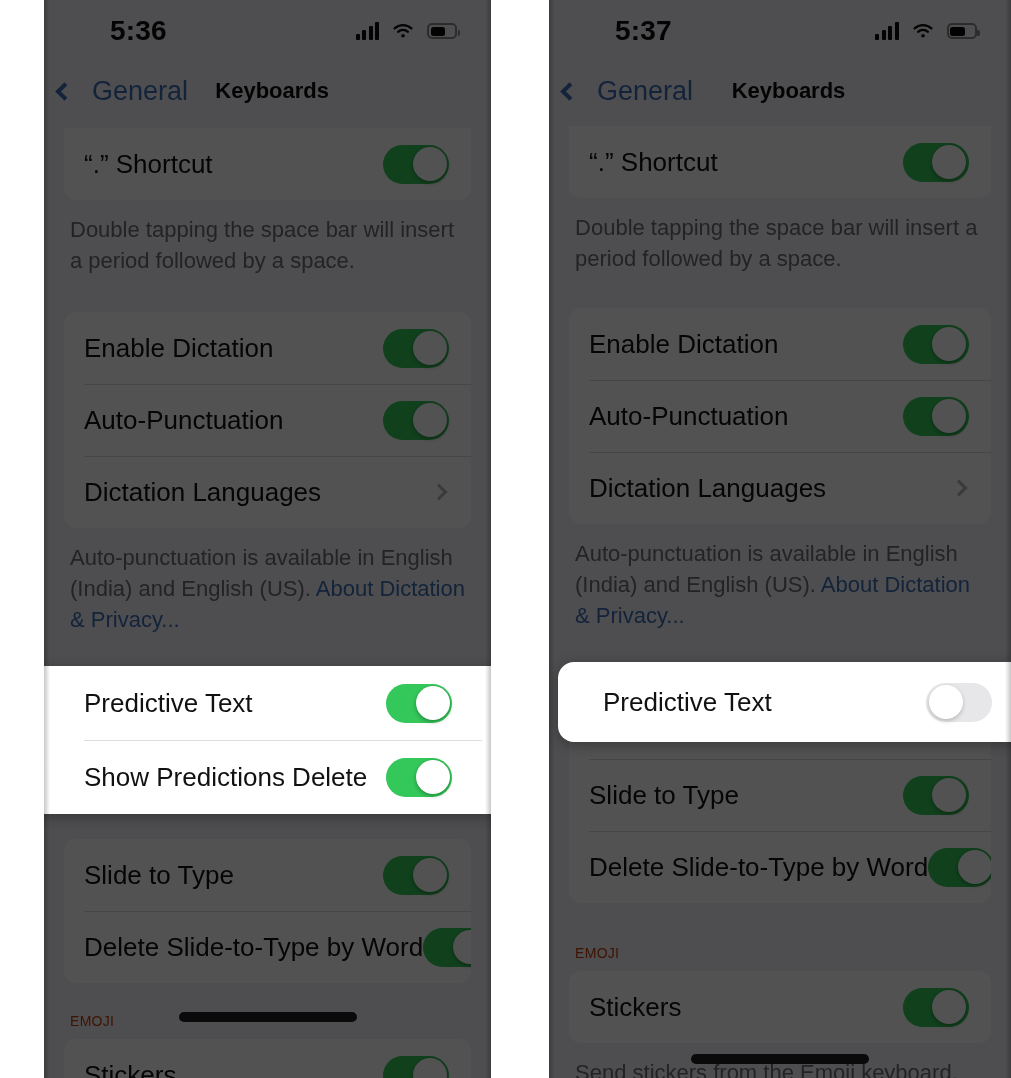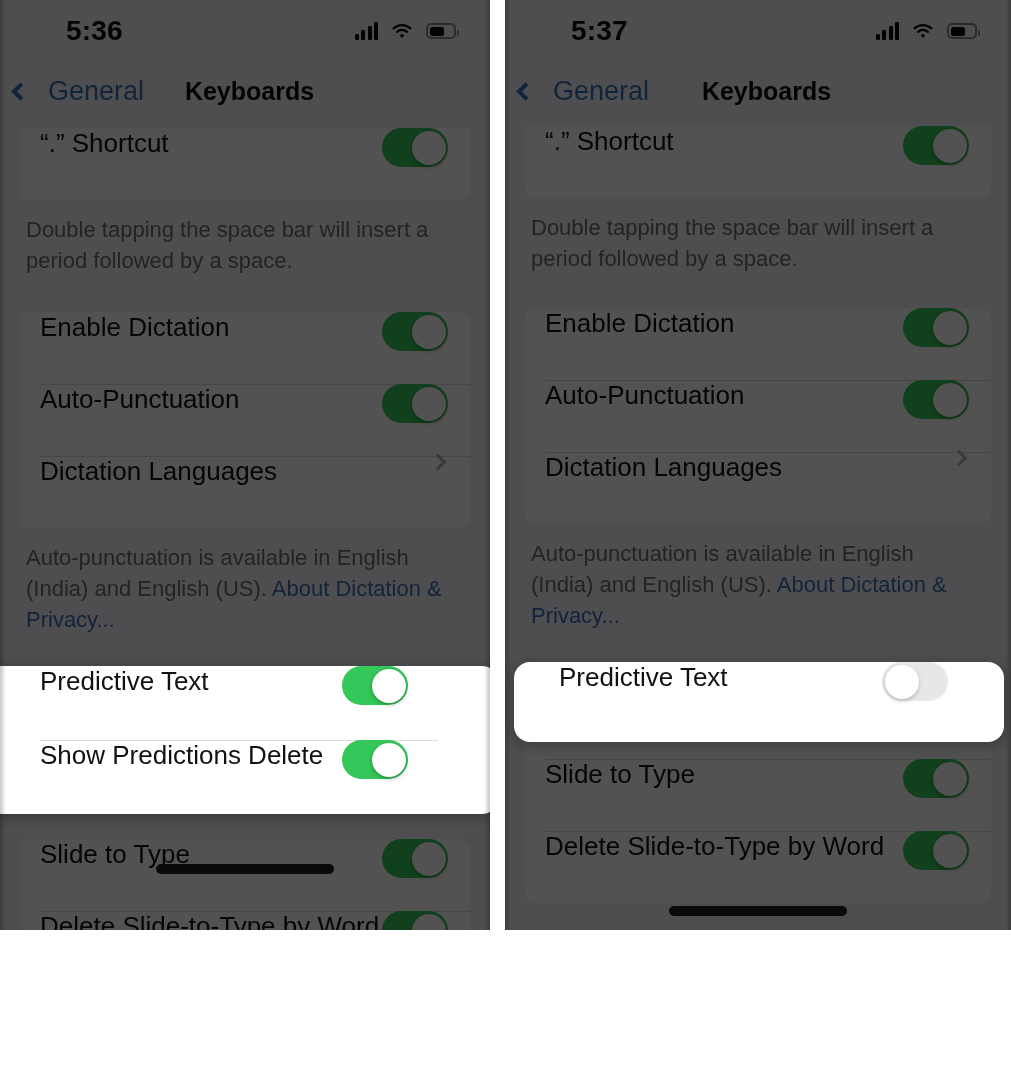--- a/index.html
+++ b/index.html
@@ -13,23 +13,24 @@
   .stage {
     position: relative;
     width: 1011px; height: 1078px;
     background: #ffffff;
     display: flex;
   }
 
   
   .panel {
     position: relative;
-    height: 930px;
+    height: 1078px;
     overflow: hidden;
     background: #6b6b6b;
+    margin-left: 44px;
   }
   .panel-left  { width: 490px; }
   .panel-gap   { width: 15px; background:#ffffff; height:1078px; }
   .panel-right { width: 506px; }
 
   
   .screen {
     position: absolute;
     inset: 0;
     background: #f2f2f7;
@@ -106,40 +107,40 @@
     white-space:nowrap;
   }
   .chev-l {
     display:inline-block; width:13px; height:13px;
     border-left:4px solid #3d6fb4; border-bottom:4px solid #3d6fb4;
     transform: rotate(45deg);
     margin-right:2px;
   }
   .nav-title {
     position:absolute; left:9px; right:0; text-align:center;
-    font-size: 25px; font-weight: 700; color:#0c0c0c;
+    font-size: 22px; font-weight: 700; color:#0c0c0c;
     pointer-events:none;
   }
   .panel-right .nav-title { transform: translateX(4px); }
 
   
   .content { position:absolute; left:0; right:0; top:120px; bottom:0; }
 
   .group {
     background: #ffffff;
     border-radius: 12px;
     margin: 0 20px;
     overflow: hidden;
   }
   .group.flushtop { border-top-left-radius:0; border-top-right-radius:0; }
 
   .row {
     position: relative;
     height: 72px;
-    display:flex; align-items:flex-start;
+    display:flex; align-items:center;
     padding: 0 22px 0 20px;
   }
   .row + .row::before{
     content:""; position:absolute; left:20px; right:0; top:0;
     height:1px; background:#d8d8dd;
   }
   .row-label { font-size: 26px; color:#111; white-space:nowrap; }
   .row-acc { margin-left:auto; display:flex; align-items:center; }
 
   .chev-r {

